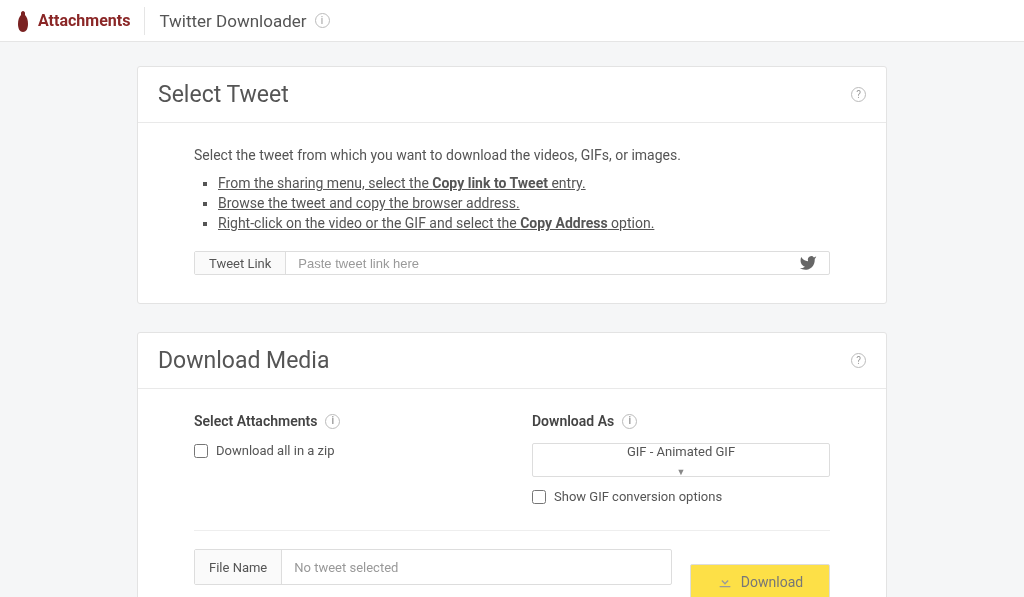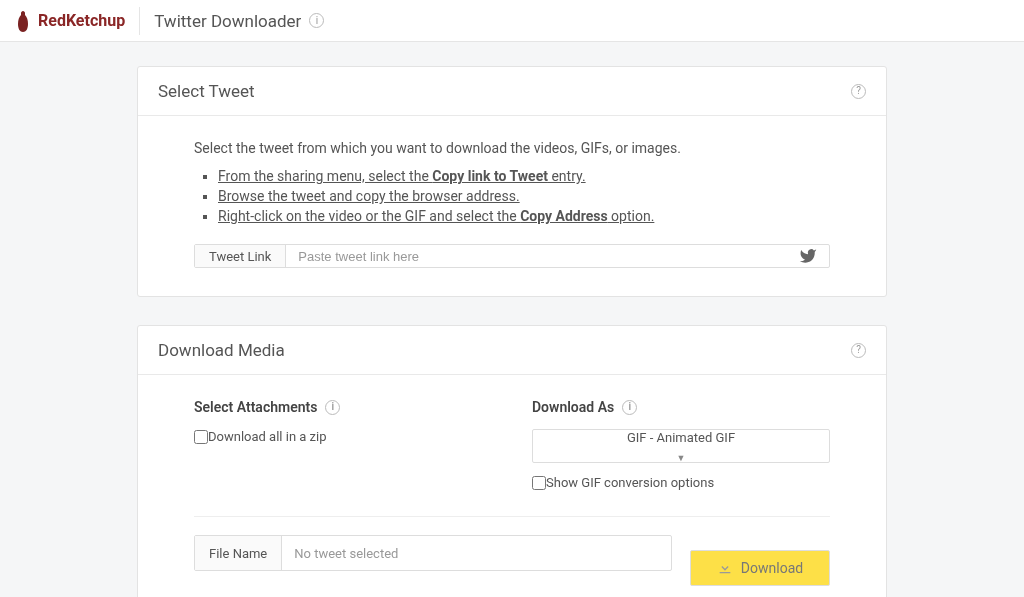--- a/index.html
+++ b/index.html
@@ -26,21 +26,21 @@
     background: #fff;
     border: 1px solid #e3e3e3;
     border-radius: 3px;
     margin-bottom: 28px;
   }
   .card-header {
     display: flex; align-items: center; justify-content: space-between;
     padding: 14px 20px;
     border-bottom: 1px solid #e9e9e9;
   }
-  .card-title { font-size: 17px; color: #555; font-weight: 400; }
+  .card-title { font-size: 23px; color: #555; font-weight: 400; }
   .card-body { padding: 24px 56px 28px; }
   .intro { color: #555; margin-bottom: 12px; font-size: 14px; }
   ul.steps { list-style: square; padding-left: 24px; color: #555; }
   ul.steps li { margin: 4px 0; font-size: 14px; text-decoration: underline; }
   .input-row {
     display: flex; align-items: stretch;
     border: 1px solid #ddd; border-radius: 2px;
     margin-top: 20px; height: 24px;
   }
   .input-label {
@@ -56,21 +56,21 @@
     display: flex; align-items: center; padding: 0 12px; color: #666;
   }
   .help-icon {
     width: 15px; height: 15px; border: 1px solid #bbb; border-radius: 50%;
     display: inline-flex; align-items: center; justify-content: center;
     color: #999; font-size: 10px; line-height: 1;
   }
   .media-row { display:flex; gap: 40px; }
   .media-col { flex:1; }
   .media-label { font-weight: 600; color:#444; font-size:14px; display:flex; align-items:center; gap:8px; margin-bottom:14px;}
-  .checkbox-row { display:flex; align-items:center; gap:0; color:#555; font-size:13px;}
+  .checkbox-row { display:flex; align-items:center; gap:8px; color:#555; font-size:13px;}
   input[type=checkbox]{ width:14px; height:14px; }
   .select-box {
     border:1px solid #ddd; border-radius:2px; height:34px;
     display:flex; align-items:center; justify-content:center; gap:8px;
     color:#555; font-size:13px; cursor:pointer; margin-bottom:12px;flex-direction:column;
   }
   .caret { font-size:9px; color:#888;}
   .divider { border-top:1px solid #eee; margin: 26px 0 18px;}
   .action-row { display:flex; gap: 18px; align-items:flex-start;}
   .file-input-group {
@@ -85,21 +85,21 @@
   .placeholder-text { color:#999; font-size:13px; padding:0 12px; display:flex; align-items:center; flex:1;}
 </style>
 </head>
 <body>
 
 <div class="topbar">
   <div class="brand">
     <svg class="brand-logo" viewBox="0 0 18 24">
       <path d="M9 2 C8 2 7 3 7 4 L7 6 C5 8 4 11 4 15 C4 20 6 23 9 23 C12 23 14 20 14 15 C14 11 13 8 11 6 L11 4 C11 3 10 2 9 2 Z" fill="#7a2222"></path>
     </svg>
-    <span class="brand-name">RedKetchup</span>
+    <span class="brand-name">Attachments</span>
   </div>
   <div class="page-title">
     <span>Twitter Downloader</span>
     <span class="help-icon">i</span>
   </div>
 </div>
 
 <div class="container">
 
   <div class="card">

